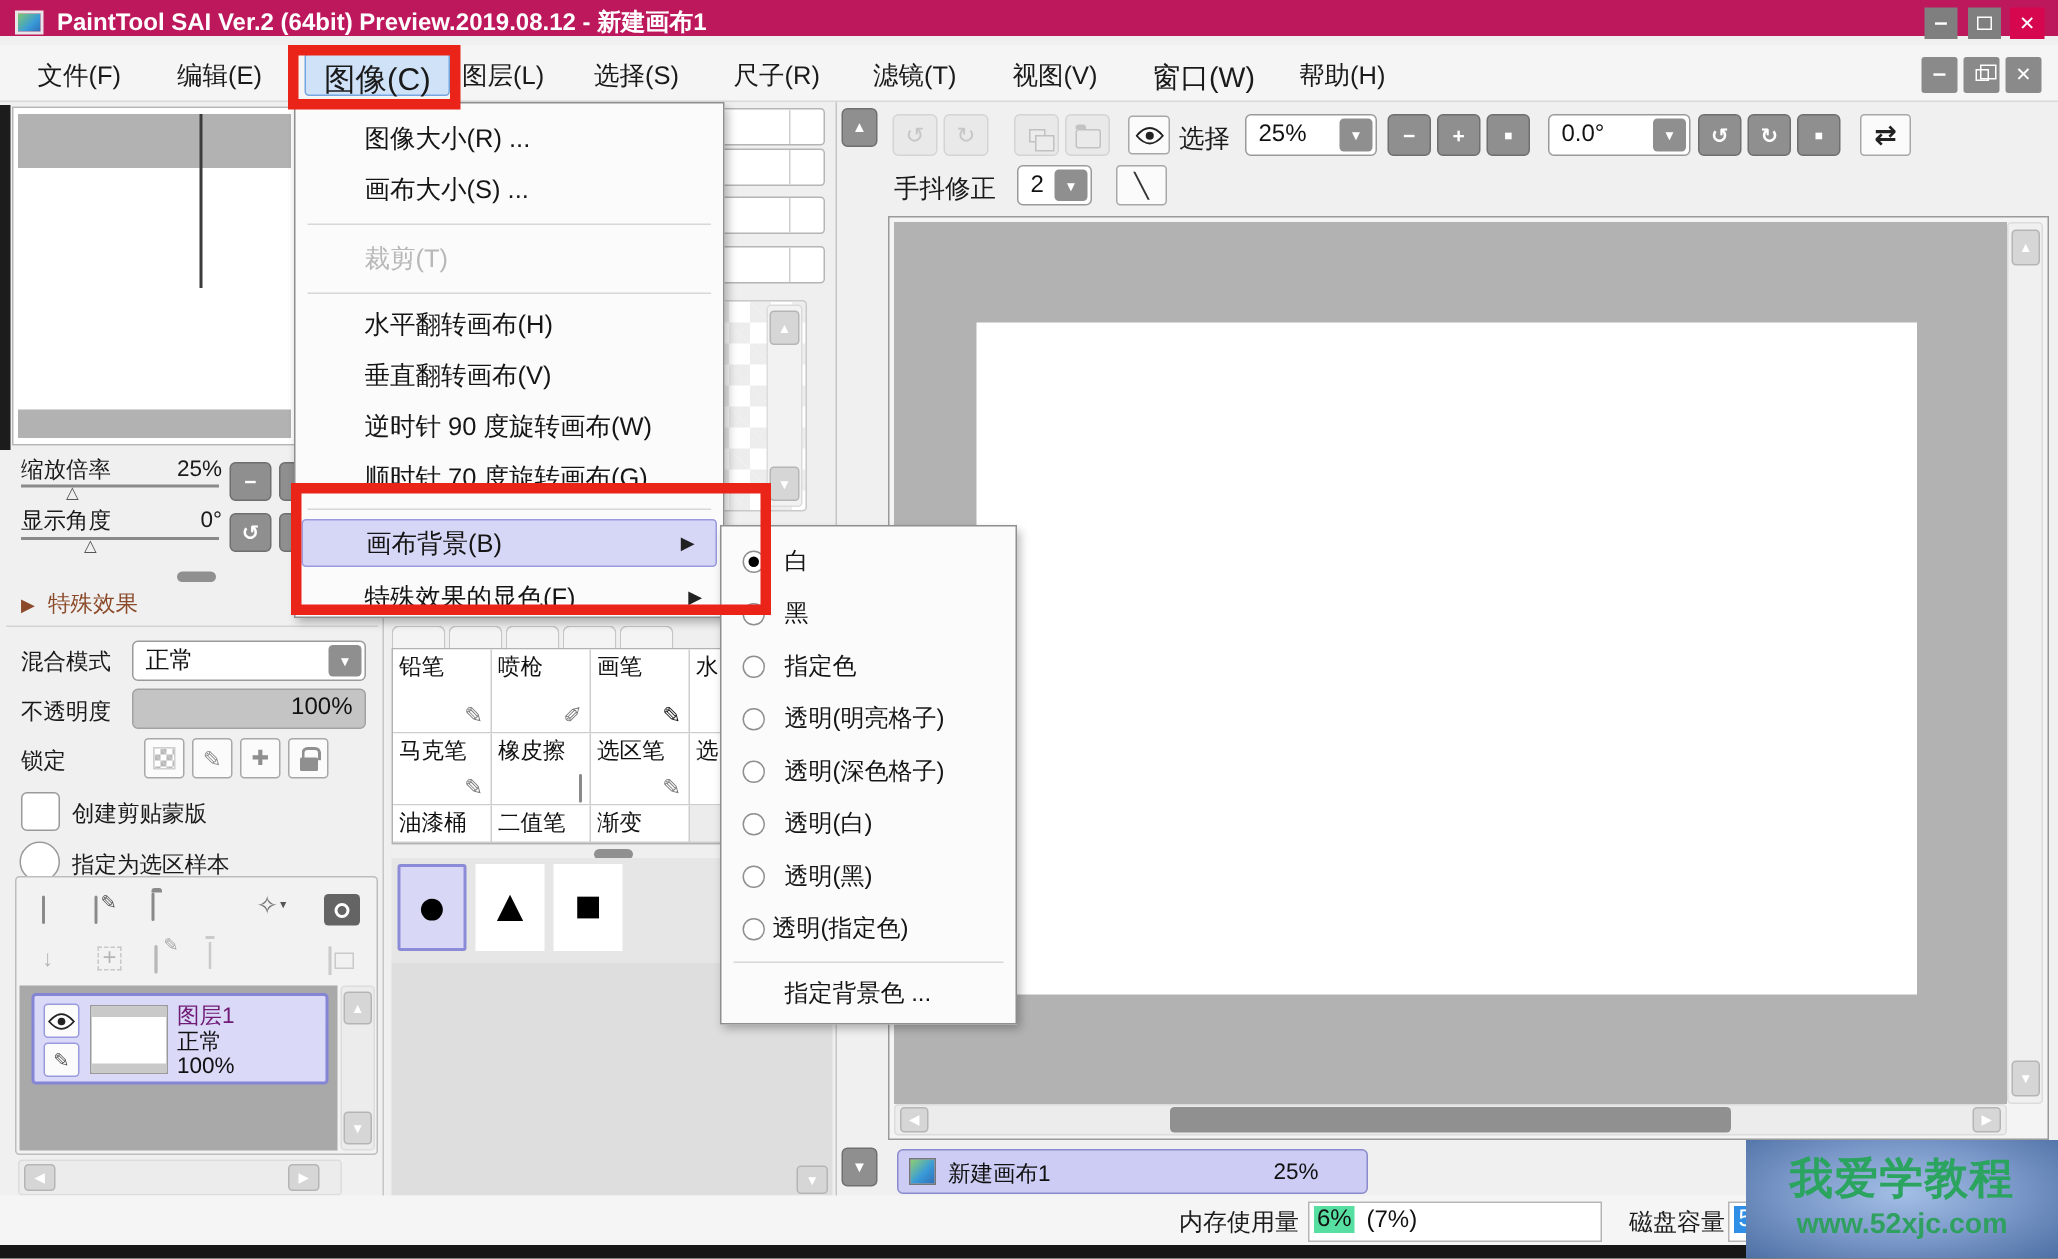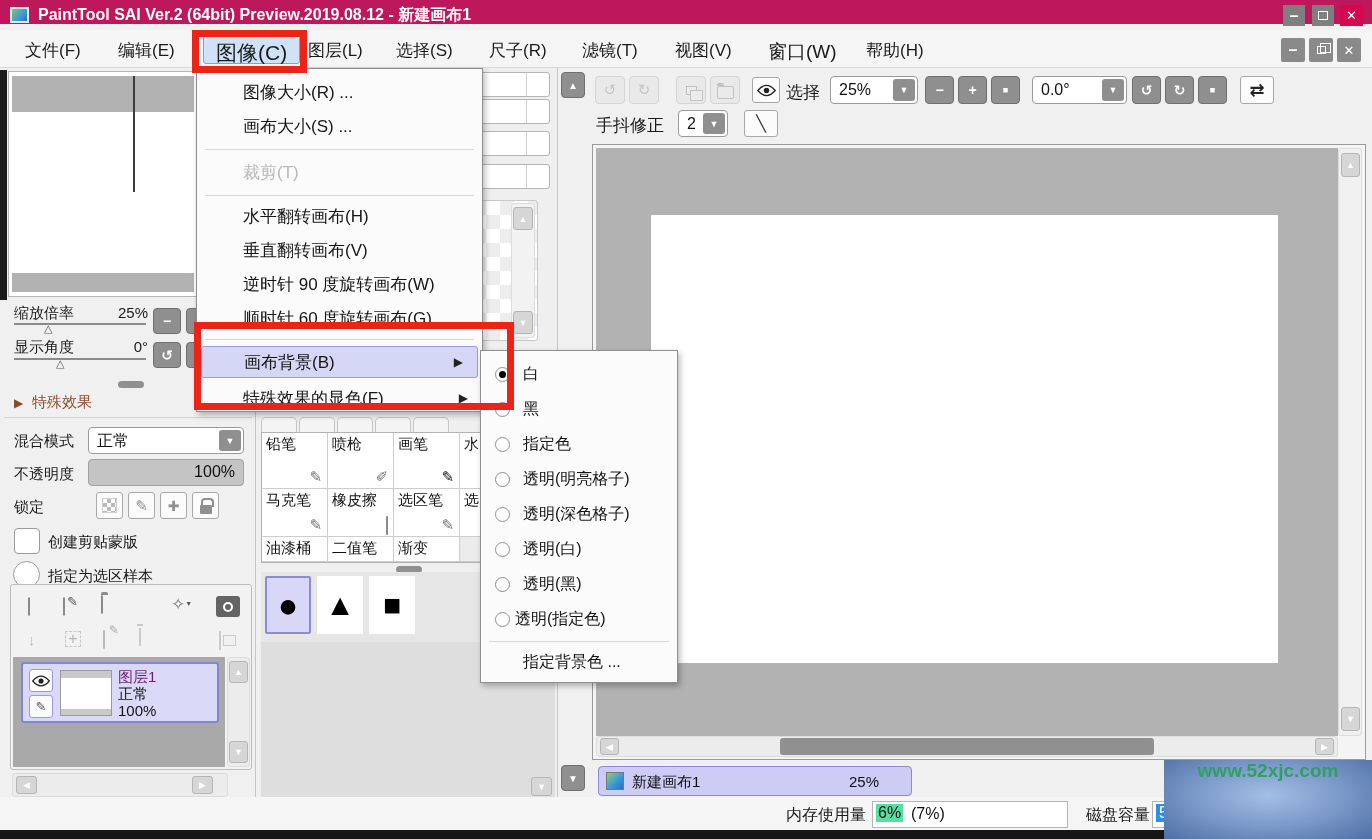--- a/index.html
+++ b/index.html
@@ -456,21 +456,21 @@
     <div class="mitem" style="top:130px;height:34px">
         <span>水平翻转画布(H)</span>
       </div>
     <div class="mitem" style="top:164px;height:34px">
         <span>垂直翻转画布(V)</span>
       </div>
     <div class="mitem" style="top:198px;height:34px">
         <span>逆时针 90 度旋转画布(W)</span>
       </div>
     <div class="mitem" style="top:232px;height:34px">
-        <span>顺时针 60 度旋转画布(G)</span>
+        <span>顺时针 70 度旋转画布(G)</span>
       </div>
     <div class="msep" style="top:270px"></div>
     <div class="mitem hl" style="top:277px;height:32px;left:4px;right:4px;padding-left:42px">
       <span>画布背景(B)</span>
       <span class="arrow">▶</span>
     </div>
     <div class="mitem" style="top:313px;height:32px">
       <span>特殊效果的显色(F)</span>
       <span class="arrow">▶</span>
     </div>
@@ -512,16 +512,17 @@
     <div class="msep" style="top:290px"></div>
     <div class="mitem" style="top:294px;height:34px;padding-left:42px">
         <span style="font-size:16px">指定背景色 ...</span>
       </div>
   </div>
 
   <div class="redbox" style="left:192px;top:30px;width:115px;height:43px"></div>
   <div class="redbox" style="left:194px;top:322px;width:320px;height:88px"></div>
 
   <div class="abs" style="left:1164px;top:760px;width:208px;height:79px;z-index:110;background:radial-gradient(ellipse at 50% 45%,#a3bfe6 0%,#7795c6 55%,#4d6fa3 100%)">
+    <div style="margin-top:6px;text-align:center;font-size:29px;font-weight:bold;color:#2ba45f;letter-spacing:1px">我爱学教程</div>
     <div style="text-align:center;font-size:19px;font-weight:bold;color:#2fa060">www.52xjc.com</div>
   </div>
 
 </div>
 
 </body></html>

